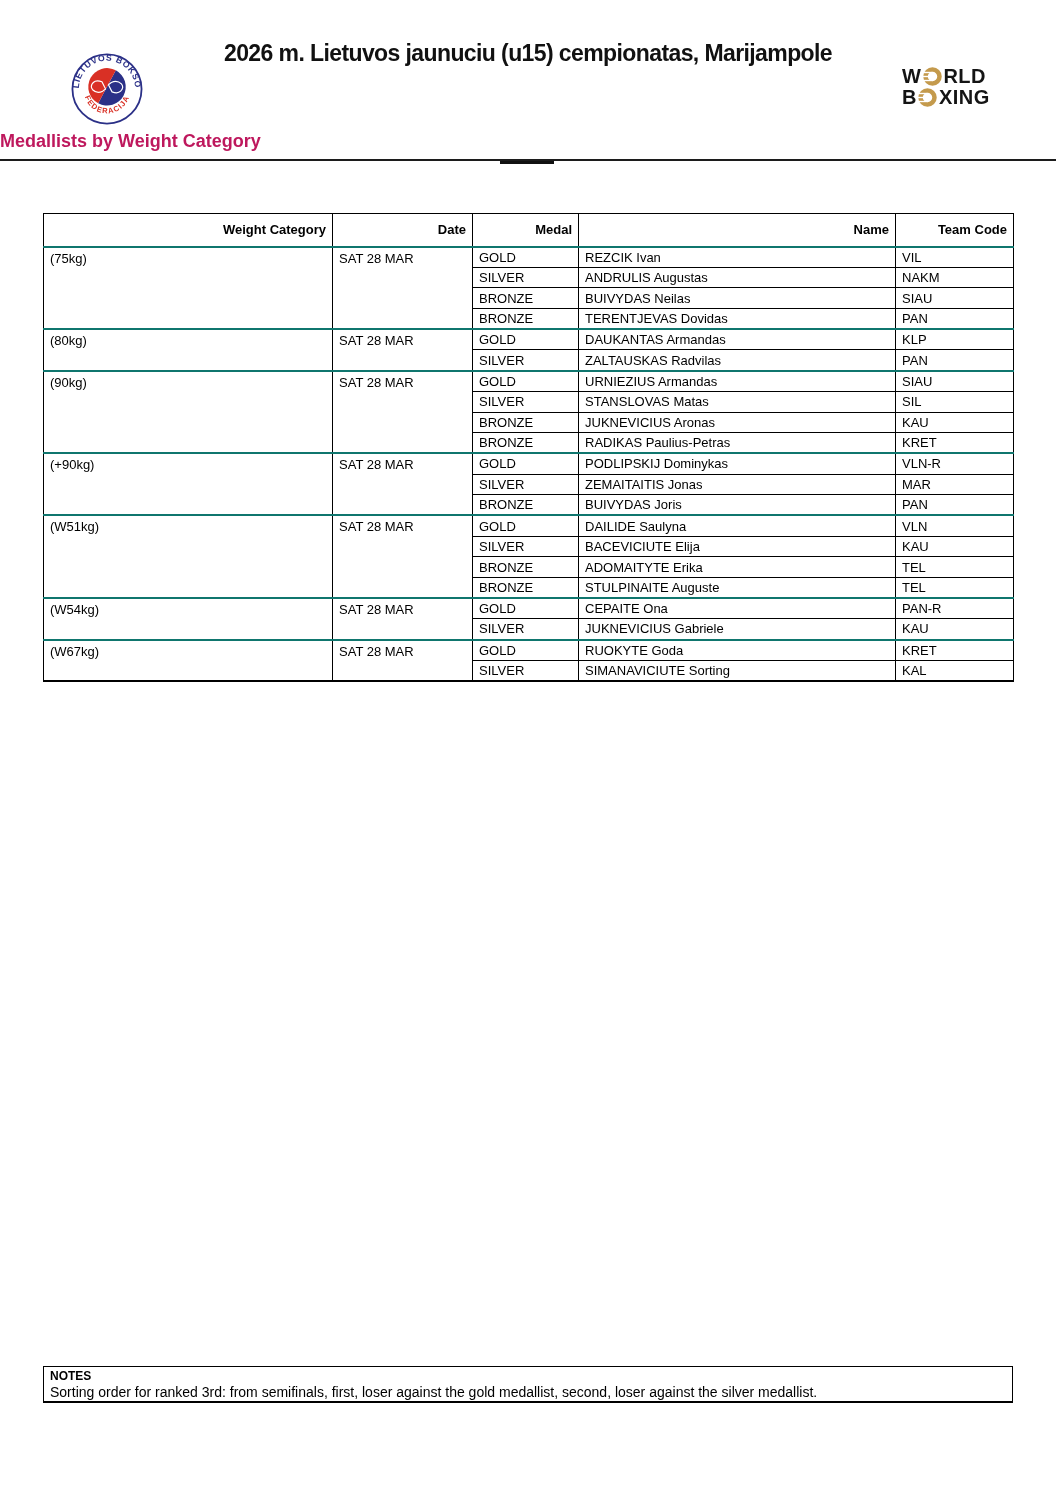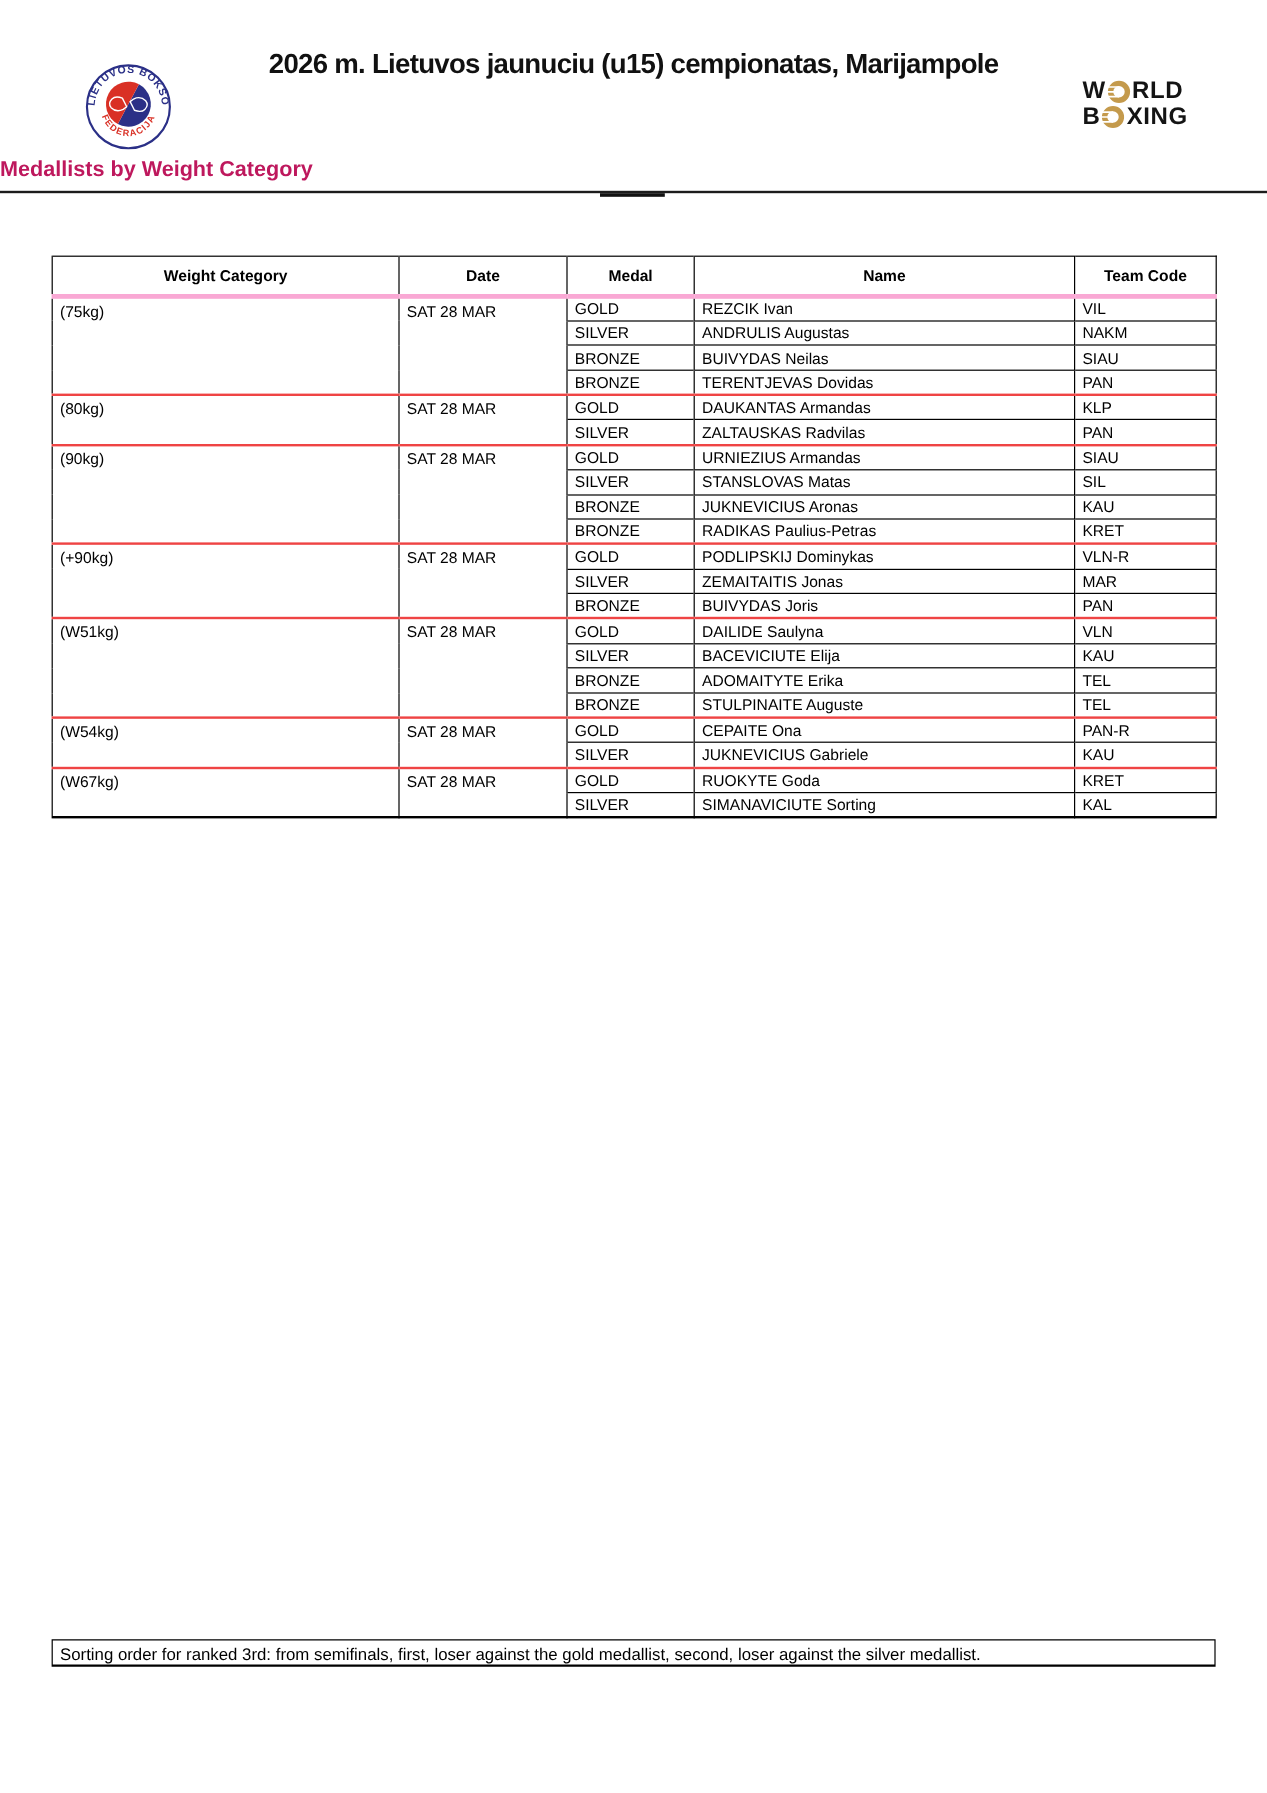--- a/index.html
+++ b/index.html
@@ -58,34 +58,34 @@
     border-collapse: collapse;
     table-layout: fixed;
     width: 970px;
     font-size: 13px;
     color: #000;
   }
   table.medals { border: 1.5px solid #000; border-bottom-width: 2px; }
   table.medals th, table.medals td { border-left: 1px solid #000; }
   table.medals th {
     height: 33px;
-    text-align: center;
+    text-align: right;
     vertical-align: middle;
     padding: 0 6px;
     font-size: 13px; font-weight: bold;
-    border-bottom: 4px solid #f9a8d4;
+    border-bottom: 1px solid #f9a8d4;
   }
   table.medals td {
     height: 20.7px;
     padding: 1px 6px;
     vertical-align: middle;
     border-top: 1px solid #000;
     overflow: hidden; white-space: nowrap;
   }
-  table.medals tr.group-start td { border-top: 2px solid #ef4444; }
+  table.medals tr.group-start td { border-top: 2px solid #0f766e; }
   table.medals td.weight, table.medals td.date {
     vertical-align: top; padding-top: 3px;
   }
 
   
   .notes {
     position: absolute; top: 1366px; left: 43px; width: 970px;
     border: 1px solid #000; border-bottom-width: 2px;
     padding: 2px 6px 1px 6px;
     font-size: 12.5px;
@@ -289,16 +289,17 @@
           <tr>
             <td class="medal">SILVER</td>
             <td class="name">SIMANAVICIUTE Sorting</td>
             <td class="team">KAL</td>
           </tr>
         </tbody>
     </table>
   </div>
 
   <div class="notes">
+    <div class="notes-label">NOTES</div>
     <div class="notes-text">Sorting order for ranked 3rd: from semifinals, first, loser against the gold medallist, second, loser against the silver medallist.</div>
   </div>
 
 </div>
 
 </body></html>

